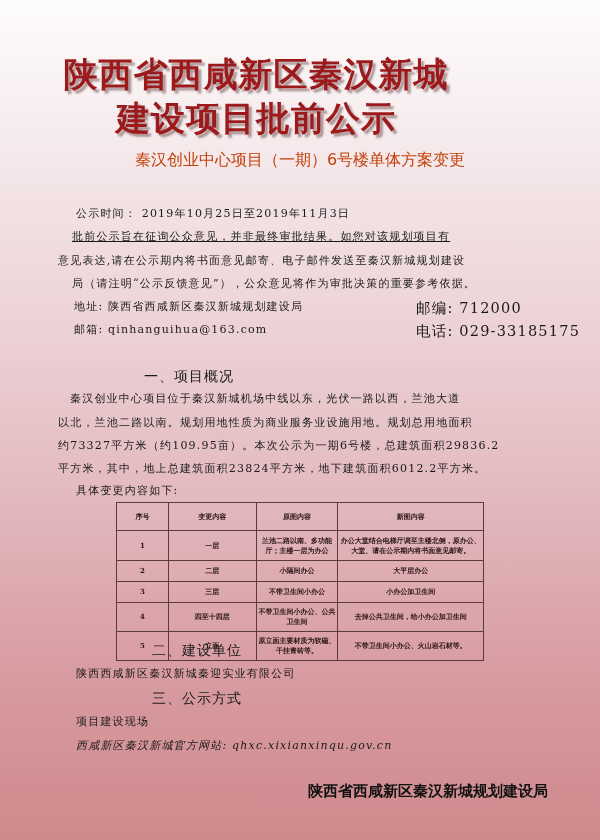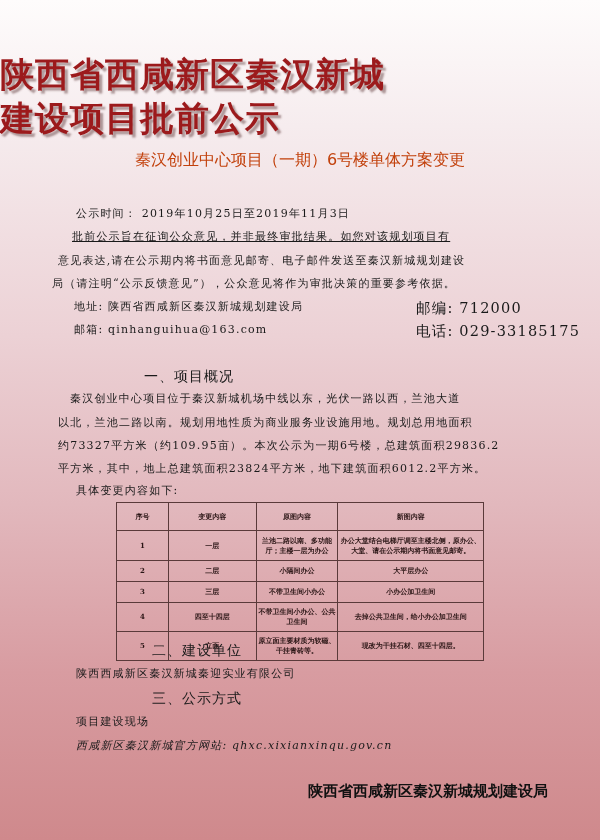--- a/index.html
+++ b/index.html
@@ -3,21 +3,21 @@
 <meta charset="utf-8">
 <style>
   html, body { margin: 0; padding: 0; }
   body {
     width: 600px; height: 840px; overflow: hidden; position: relative;
     background: linear-gradient(to bottom, #fefcfc 0%, #f6ecee 15%, #ecd1d5 40%, #e2b8bd 60%, #d89ca1 80%, #cf898c 100%);
     font-family: "DejaVu Serif", "Liberation Serif", serif;
     color: #1a1a1a;
   }
   .title {
-    position: absolute; left: 0; width: 512px; text-align: left;
+    position: absolute; left: 0; width: 512px; text-align: center;
     font-family: "DejaVu Serif", "Liberation Serif", serif;
     font-weight: bold; color: #9c1a1c;
     font-size: 34px; letter-spacing: 1px;
     text-shadow: 3px 3px 2px rgba(80,40,40,0.45);
   }
   .title.l1 { top: 52px; }
   .title.l2 { top: 96px; }
   .subtitle {
     position: absolute; top: 150px; left: 0; width: 600px; text-align: center;
     font-size: 16px; font-family: "DejaVu Sans", "Liberation Sans", sans-serif; color: #c2410c;
@@ -41,21 +41,21 @@
 </head>
 <body>
 
 <div class="title l1">陕西省西咸新区秦汉新城</div>
 <div class="title l2">建设项目批前公示</div>
 <div class="subtitle">秦汉创业中心项目（一期）6号楼单体方案变更</div>
 
 <div class="line" style="top:206px;left:76px;">公示时间： 2019年10月25日至2019年11月3日</div>
 <div class="line" style="top:229px;left:72px;text-decoration:underline;">批前公示旨在征询公众意见，并非最终审批结果。如您对该规划项目有</div>
 <div class="line" style="top:253px;left:58px;">意见表达,请在公示期内将书面意见邮寄、电子邮件发送至秦汉新城规划建设</div>
-<div class="line" style="top:276px;left:52px;">局（请注明“公示反馈意见”），公众意见将作为审批决策的重要参考依据。</div>
+<div class="line" style="top:276px;left:72px;">局（请注明“公示反馈意见”），公众意见将作为审批决策的重要参考依据。</div>
 <div class="line" style="top:299px;left:74px;">地址: 陕西省西咸新区秦汉新城规划建设局</div>
 <div class="right" style="top:299px;left:416px;">邮编: 712000</div>
 <div class="line" style="top:322px;left:74px;">邮箱: qinhanguihua@163.com</div>
 <div class="right" style="top:322px;left:416px;">电话: 029-33185175</div>
 
 <div class="sec" style="top:368px;left:100px;">一、项目概况</div>
 <div class="line" style="top:391px;left:70px;">秦汉创业中心项目位于秦汉新城机场中线以东，光伏一路以西，兰池大道</div>
 <div class="line" style="top:415px;left:58px;">以北，兰池二路以南。规划用地性质为商业服务业设施用地。规划总用地面积</div>
 <div class="line" style="top:438px;left:58px;">约73327平方米（约109.95亩）。本次公示为一期6号楼，总建筑面积29836.2</div>
 <div class="line" style="top:461px;left:58px;">平方米，其中，地上总建筑面积23824平方米，地下建筑面积6012.2平方米。</div>
@@ -96,21 +96,21 @@
   <tr style="height:21px;">
     <td>4</td>
     <td>四至十四层</td>
     <td>不带卫生间小办公、公共卫生间</td>
     <td>去掉公共卫生间，给小办公加卫生间</td>
   </tr>
   <tr style="height:21px;">
     <td>5</td>
     <td>立面</td>
     <td>原立面主要材质为软磁、干挂青砖等。</td>
-    <td>现改为干挂石材、四至十四层。</td>
+    <td>不带卫生间小办公、火山岩石材等。</td>
   </tr>
 </tbody>
   </table>
 
 <div class="sec" style="top:642px;left:108px;">二、建设单位</div>
 <div class="line" style="top:666px;left:76px;">陕西西咸新区秦汉新城秦迎实业有限公司</div>
 <div class="sec" style="top:690px;left:108px;">三、公示方式</div>
 <div class="line" style="top:714px;left:76px;">项目建设现场</div>
 <div class="line" style="top:738px;left:76px;font-style:italic;">西咸新区秦汉新城官方网站: qhxc.xixianxinqu.gov.cn</div>
 

